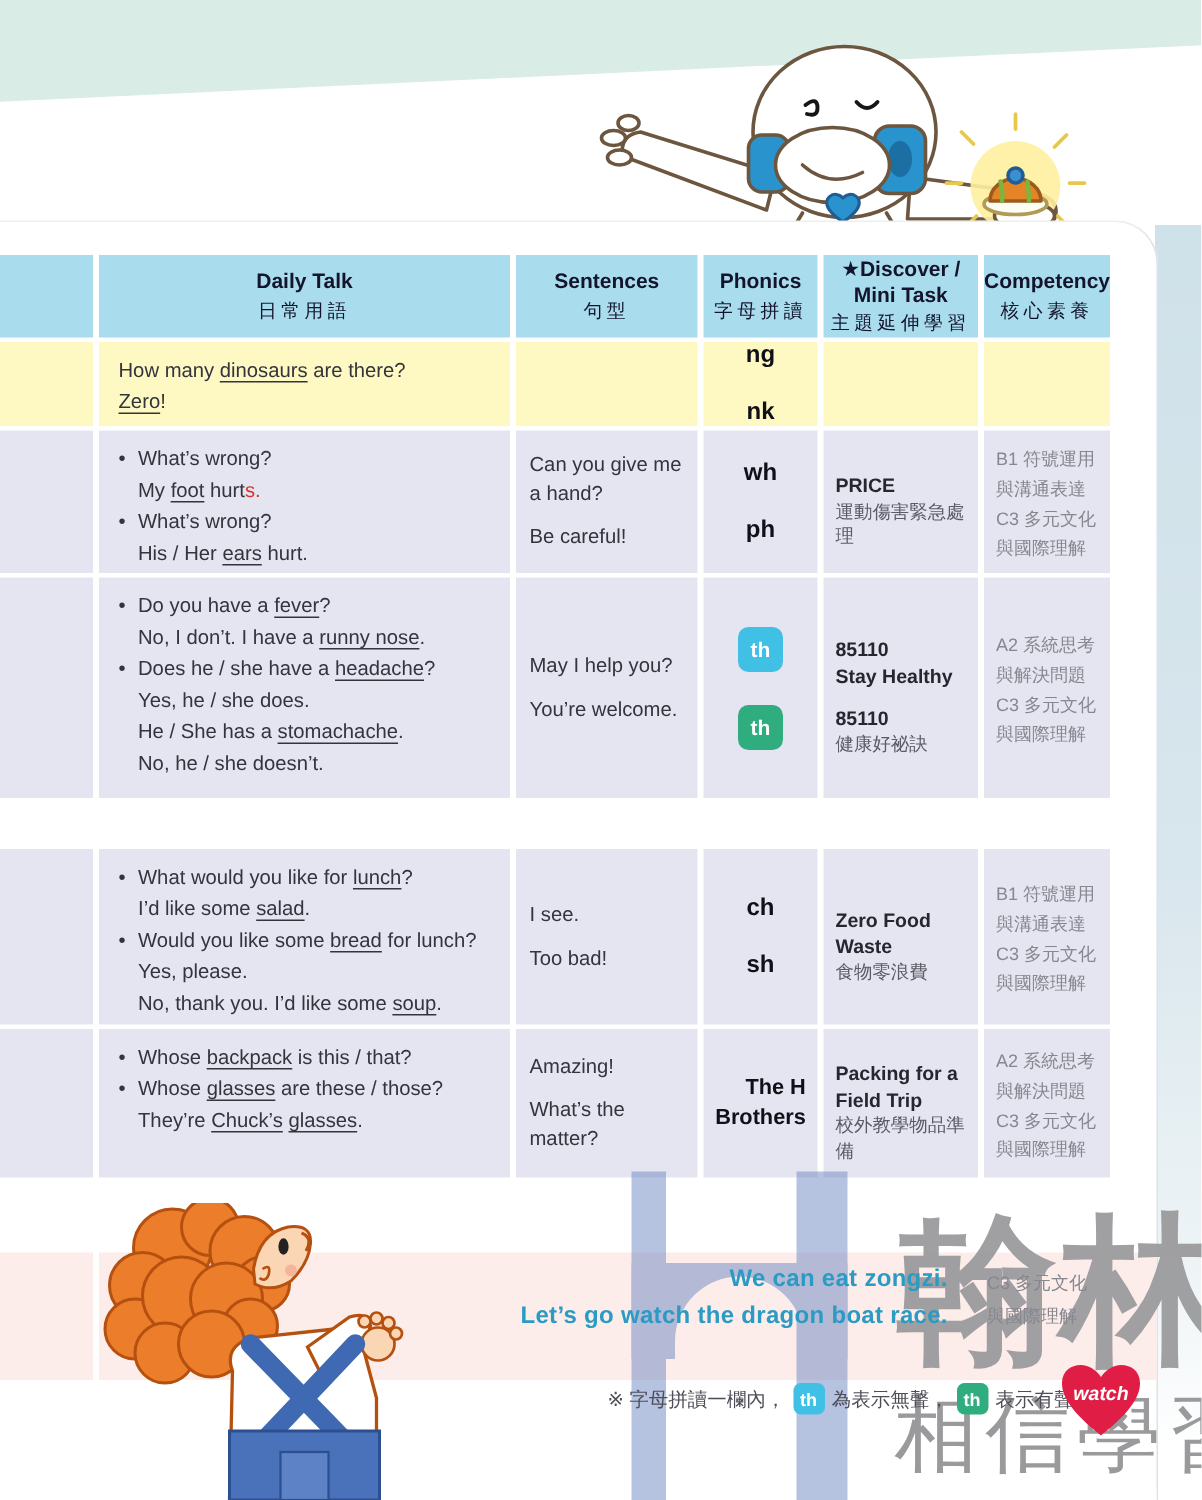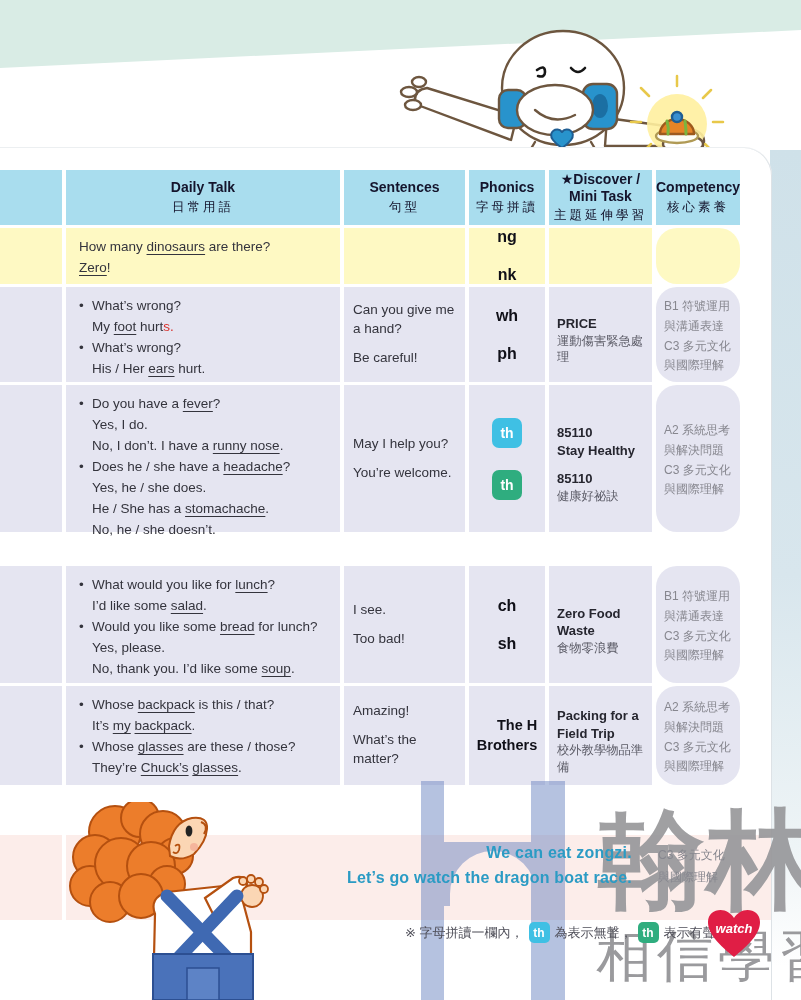--- a/index.html
+++ b/index.html
@@ -36,21 +36,21 @@
   .daily{padding:6px 2px 6px 9px;font-size:13.5px;color:#34343d;font-weight:500;
     display:flex;flex-direction:column;justify-content:center;gap:10px;line-height:1.4;}
   .phon{display:flex;flex-direction:column;align-items:center;justify-content:center;gap:22px;}
   .ltr{font-size:16px;font-weight:700;color:#101018;line-height:1;}
   .bdg{width:30px;height:30px;border-radius:7px;color:#fff;font-weight:700;font-size:14px;
     display:flex;align-items:center;justify-content:center;}
   .phx{font-size:14.5px;font-weight:700;color:#101018;text-align:right;line-height:1.35;}
   .disc{display:flex;flex-direction:column;justify-content:center;gap:11px;padding:16px 0 4px 8px;}
   .dl{font-size:13px;font-weight:600;color:#26262f;line-height:1.35;}
   .dl.zh{font-size:12.3px;font-weight:400;color:#5b5b66;}
-  .comp{display:flex;flex-direction:column;justify-content:center;padding:4px 0 0 8px;border-radius:21px;}
+  .comp{display:flex;flex-direction:column;justify-content:center;padding:4px 0 0 8px;}
   .cpl{font-size:12px;color:#87878f;line-height:1.65;font-weight:500;}
   
   .band{position:absolute;top:687px;height:85px;background:#fcedea;}
   .band.b0{left:0;width:62px;}
   .band.b1{left:66px;width:705px;}
   
   #wmH{position:absolute;left:0;top:0;z-index:3;pointer-events:none;}
   .wm-brand{position:absolute;left:597px;top:806px;z-index:4;font-size:108px;font-weight:700;
     color:#98989b;letter-spacing:2px;line-height:1;white-space:nowrap;opacity:.92;pointer-events:none;}
   .wm-slogan{position:absolute;left:596px;top:928px;z-index:4;font-size:56px;font-weight:500;
@@ -192,21 +192,20 @@
       <div class="comp bg-l">
         <div class="cpl">B1 符號運用</div>
         <div class="cpl">與溝通表達</div>
         <div class="cpl">C3 多元文化</div>
         <div class="cpl">與國際理解</div>
       </div>
       <div class="c0 bg-l"></div>
       <div class="sent bg-l">
         <div class="grp">
           <div class="line"><span class="blt">•</span>Do you have a <span class="u">fever</span>?</div>
-          <div class="line">Yes, I do.</div>
           <div class="line">No, I don’t. I have a <span class="u">runny nose</span>.</div>
         </div>
         <div class="grp">
           <div class="line"><span class="blt">•</span>Does he / she have a <span class="u">headache</span>?</div>
           <div class="line">Yes, he / she does.</div>
           <div class="line">He / She has a <span class="u">stomachache</span>.</div>
           <div class="line">No, he / she doesn’t.</div>
         </div>
       </div>
       <div class="daily bg-l">
@@ -263,21 +262,20 @@
       <div class="comp bg-l">
         <div class="cpl">B1 符號運用</div>
         <div class="cpl">與溝通表達</div>
         <div class="cpl">C3 多元文化</div>
         <div class="cpl">與國際理解</div>
       </div>
       <div class="c0 bg-l"></div>
       <div class="sent bg-l">
         <div class="grp">
           <div class="line"><span class="blt">•</span>Whose <span class="u">backpack</span> is this / that?</div>
-          <div class="line">It’s <span class="u">my</span> <span class="u">backpack</span>.</div>
         </div>
         <div class="grp">
           <div class="line"><span class="blt">•</span>Whose <span class="u">glasses</span> are these / those?</div>
           <div class="line">They’re <span class="u">Chuck’s</span> <span class="u">glasses</span>.</div>
         </div>
       </div>
       <div class="daily bg-l">
         <div>Amazing!</div>
         <div>What’s the matter?</div>
       </div>

